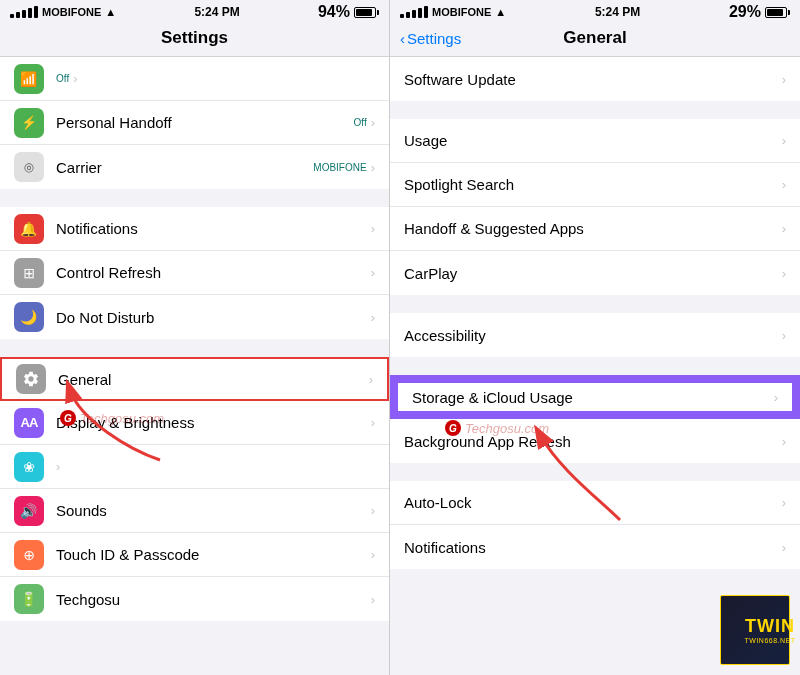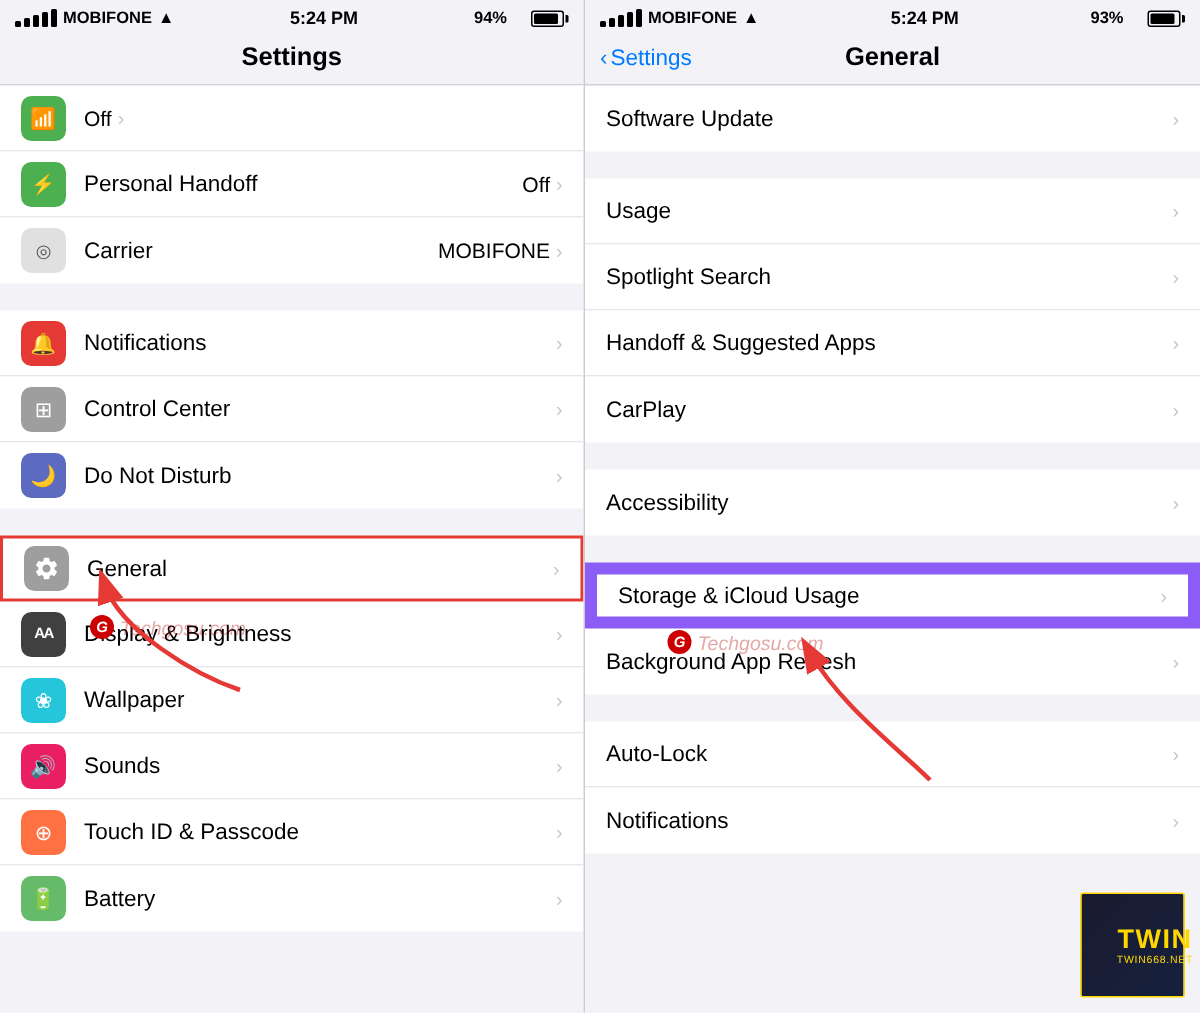--- a/index.html
+++ b/index.html
@@ -30,21 +30,21 @@
       align-items: center;
       justify-content: space-between;
       padding: 4px 10px 2px;
       background: #f2f2f7;
       height: 22px;
       font-size: 11px;
       font-weight: 600;
     }
     .status-bar .left { display: flex; align-items: center; gap: 4px; }
     .status-bar .center { font-size: 12px; font-weight: 600; }
-    .status-bar .right { display: flex; align-items: center; gap: 16px; font-size: 11px; }
+    .status-bar .right { display: flex; align-items: center; gap: 4px; font-size: 16px; }
     .signal-dots { display: flex; gap: 2px; align-items: flex-end; }
     .signal-dot { width: 4px; background: #000; border-radius: 1px; }
     .battery-icon { display: flex; align-items: center; gap: 1px; }
     .battery-body { width: 22px; height: 11px; border: 1.5px solid #000; border-radius: 2px; position: relative; display: flex; align-items: center; padding: 1px; }
     .battery-fill { background: #000; height: 100%; border-radius: 1px; }
     .battery-tip { width: 2px; height: 5px; background: #000; border-radius: 0 1px 1px 0; }
 
     
     .nav-bar {
       background: #f2f2f7;
@@ -91,22 +91,22 @@
       margin-right: 12px;
       flex-shrink: 0;
       font-size: 16px;
     }
     .row-label {
       flex: 1;
       font-size: 15px;
       color: #000;
     }
     .row-value {
-      font-size: 14px;
-      color: #000000;
+      font-size: 10px;
+      color: #0f766e;
       margin-right: 4px;
     }
     .chevron {
       color: #c7c7cc;
       font-size: 13px;
     }
 
     
     .row-general {
       border: 2px solid #e53935;
@@ -287,21 +287,21 @@
         <div class="row-icon" style="background:#e53935;">
           <span style="color:#fff;font-size:14px;">🔔</span>
         </div>
         <span class="row-label">Notifications</span>
         <span class="chevron">›</span>
       </div>
       <div class="row">
         <div class="row-icon" style="background:#9e9e9e;">
           <span style="color:#fff;font-size:14px;">⊞</span>
         </div>
-        <span class="row-label">Control Center</span>
+        <span class="row-label">Control Refresh</span>
         <span class="chevron">›</span>
       </div>
       <div class="row">
         <div class="row-icon" style="background:#5c6bc0;">
           <span style="color:#fff;font-size:14px;">🌙</span>
         </div>
         <span class="row-label">Do Not Disturb</span>
         <span class="chevron">›</span>
       </div>
     </div>
@@ -312,50 +312,49 @@
       <div class="row row-general">
         <div class="row-icon" style="background:#9e9e9e;">
           <svg width="18" height="18" viewBox="0 0 24 24" fill="white">
               <path d="M19.14,12.94c0.04-0.3,0.06-0.61,0.06-0.94c0-0.32-0.02-0.64-0.07-0.94l2.03-1.58c0.18-0.14,0.23-0.41,0.12-0.61 l-1.92-3.32c-0.12-0.22-0.37-0.29-0.59-0.22l-2.39,0.96c-0.5-0.38-1.03-0.7-1.62-0.94L14.4,2.81c-0.04-0.24-0.24-0.41-0.48-0.41 h-3.84c-0.24,0-0.43,0.17-0.47,0.41L9.25,5.35C8.66,5.59,8.12,5.92,7.63,6.29L5.24,5.33c-0.22-0.08-0.47,0-0.59,0.22L2.74,8.87 C2.62,9.08,2.66,9.34,2.86,9.48l2.03,1.58C4.84,11.36,4.8,11.69,4.8,12s0.02,0.64,0.07,0.94l-2.03,1.58 c-0.18,0.14-0.23,0.41-0.12,0.61l1.92,3.32c0.12,0.22,0.37,0.29,0.59,0.22l2.39-0.96c0.5,0.38,1.03,0.7,1.62,0.94l0.36,2.54 c0.05,0.24,0.24,0.41,0.48,0.41h3.84c0.24,0,0.44-0.17,0.47-0.41l0.36-2.54c0.59-0.24,1.13-0.56,1.62-0.94l2.39,0.96 c0.22,0.08,0.47,0,0.59-0.22l1.92-3.32c0.12-0.22,0.07-0.47-0.12-0.61L19.14,12.94z M12,15.6c-1.98,0-3.6-1.62-3.6-3.6 s1.62-3.6,3.6-3.6s3.6,1.62,3.6,3.6S13.98,15.6,12,15.6z"></path>
             </svg>
         </div>
         <span class="row-label">General</span>
         <span class="chevron">›</span>
       </div>
       <div class="row">
-        <div class="row-icon" style="background:#404040;color:#fff;font-size:10px;font-weight:900;letter-spacing:-1px;">AA</div>
+        <div class="row-icon" style="background:#8b5cf6;color:#fff;font-size:13px;font-weight:900;letter-spacing:-1px;">AA</div>
         <span class="row-label">Display &amp; Brightness</span>
         <span class="chevron">›</span>
       </div>
       <div class="row">
         <div class="row-icon" style="background:#26c6da;">
           <span style="color:#fff;font-size:14px;">❀</span>
         </div>
-        <span class="row-label">Wallpaper</span>
         <span class="chevron">›</span>
       </div>
       <div class="row">
         <div class="row-icon" style="background:#e91e63;">
           <span style="color:#fff;font-size:14px;">🔊</span>
         </div>
         <span class="row-label">Sounds</span>
         <span class="chevron">›</span>
       </div>
       <div class="row">
         <div class="row-icon" style="background:#ff7043;">
           <span style="color:#fff;font-size:14px;">⊕</span>
         </div>
         <span class="row-label">Touch ID &amp; Passcode</span>
         <span class="chevron">›</span>
       </div>
       <div class="row">
         <div class="row-icon" style="background:#66bb6a;">
           <span style="color:#fff;font-size:14px;">🔋</span>
         </div>
-        <span class="row-label">Battery</span>
+        <span class="row-label">Techgosu</span>
         <span class="chevron">›</span>
       </div>
     </div>
   </div>
 
   <div class="watermark" style="left:60px; top:410px;">
     <div class="watermark-g">G</div>
     <span>Techgosu.com</span>
   </div>
 
@@ -378,21 +377,21 @@
         <div class="signal-dot" style="height:6px"></div>
         <div class="signal-dot" style="height:8px"></div>
         <div class="signal-dot" style="height:10px"></div>
         <div class="signal-dot" style="height:12px"></div>
       </div>
       <span>MOBIFONE</span>
       <span>▲</span>
     </div>
     <div class="center">5:24 PM</div>
     <div class="right">
-      <span>93%</span>
+      <span>29%</span>
       <div class="battery-icon">
         <div class="battery-body">
           <div class="battery-fill" style="width:88%"></div>
         </div>
         <div class="battery-tip"></div>
       </div>
     </div>
   </div>
 
   <div class="nav-bar-right">

